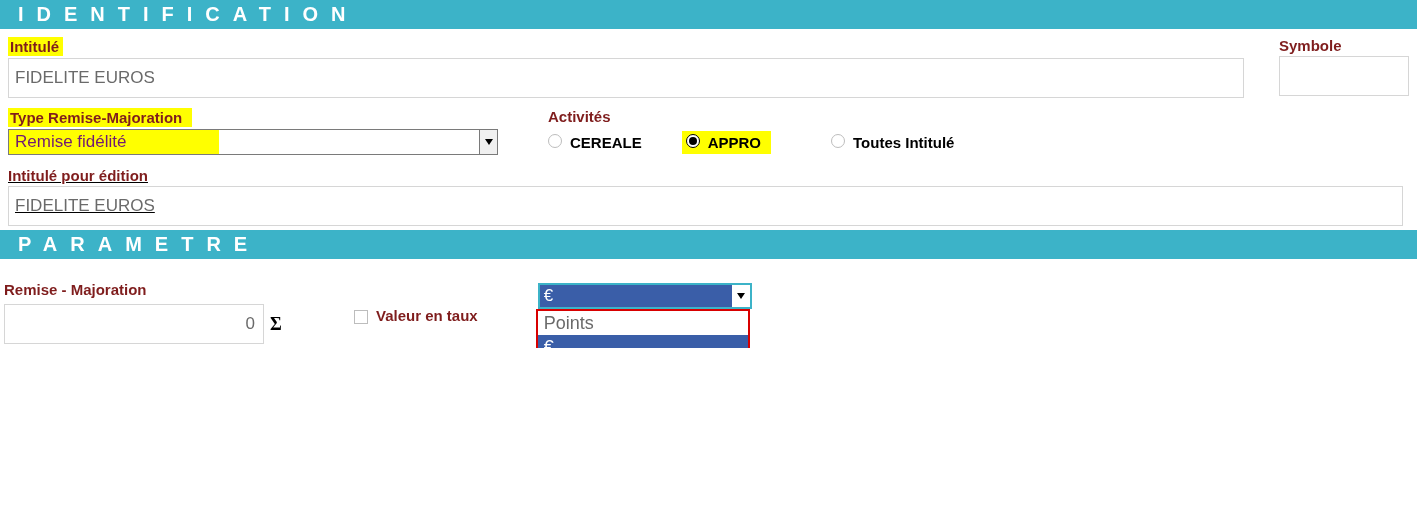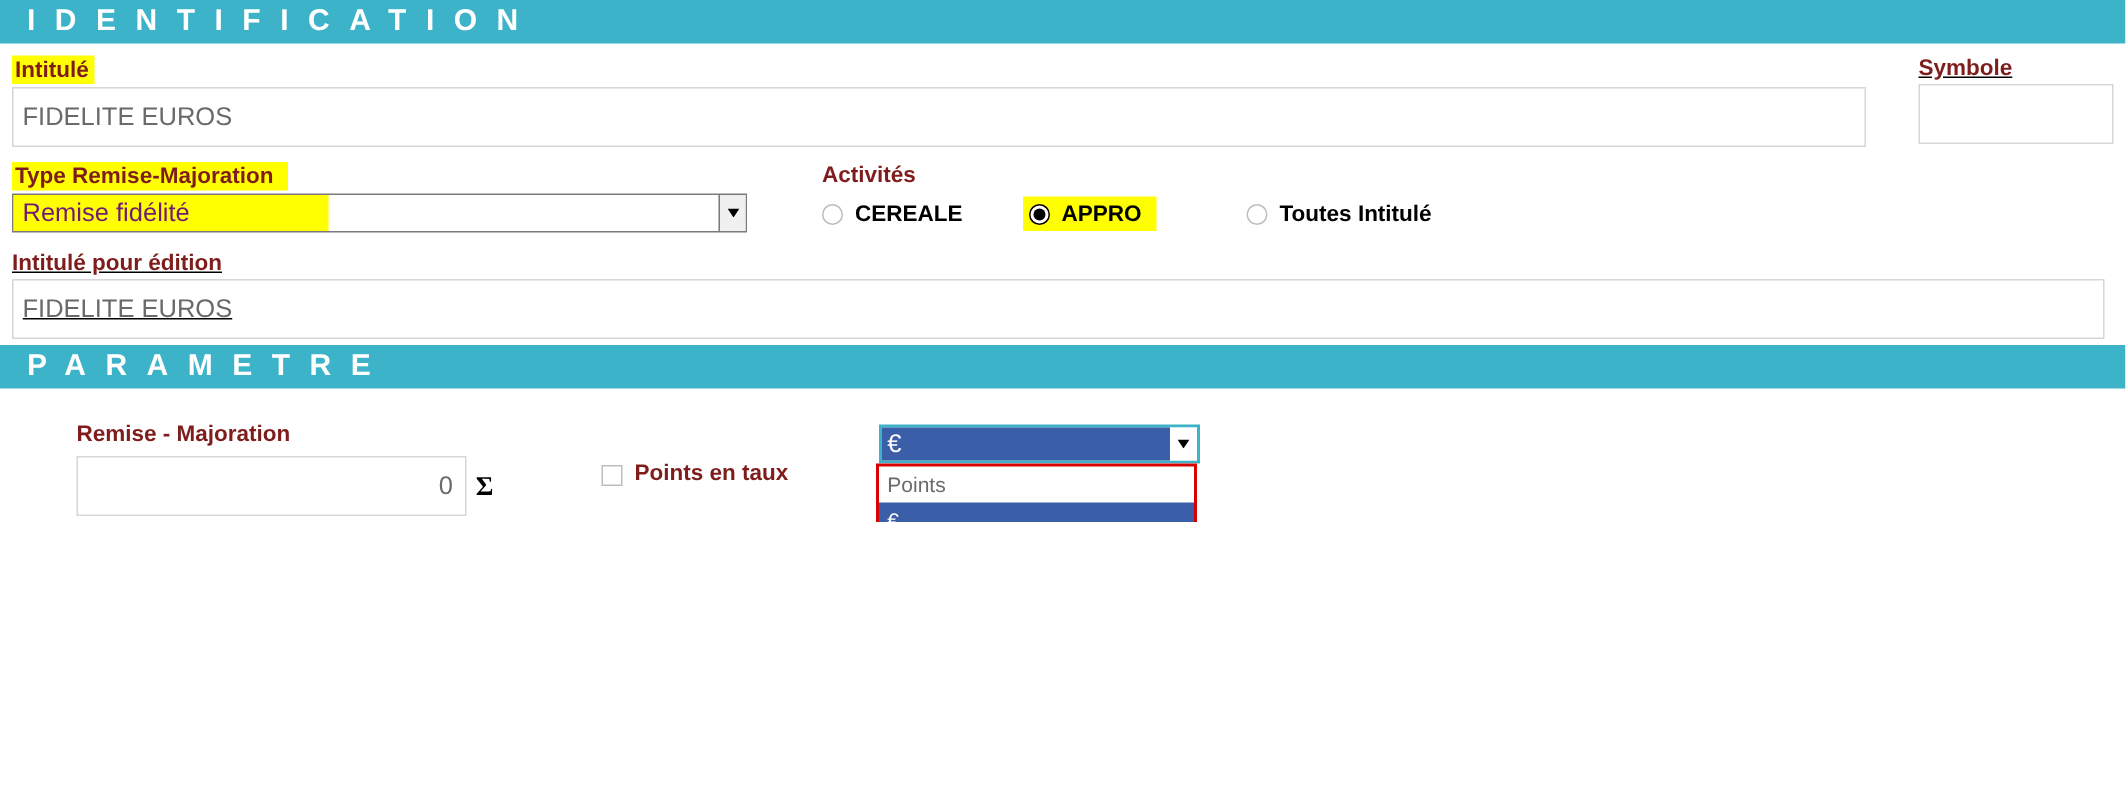--- a/index.html
+++ b/index.html
@@ -48,21 +48,21 @@
     width: 18px;
     border-left: 1px solid #7a7a7a;
     display: flex;
     align-items: center;
     justify-content: center;
     background: #f0f0f0;
   }
   .select-arrow svg { width: 8px; height: 6px; }
 
   .radio-row { display: flex; align-items: center; gap: 40px; }
-  .radio-item { display: flex; align-items: center; gap: 8px; font-weight: bold; font-size: 15px; }
+  .radio-item { display: flex; gap: 8px; font-weight: bold; font-size: 15px; }
   .radio-circle {
     width: 14px; height: 14px; border-radius: 50%;
     border: 1.5px solid #bdbdbd; background: #fff;
     display: inline-flex; align-items: center; justify-content: center;
   }
   .radio-circle.checked { border-color: #000; }
   .radio-circle.checked::after {
     content: ""; width: 8px; height: 8px; border-radius: 50%; background: #000;
   }
   .radio-item.highlight { background: #ffff00; padding: 3px 10px 3px 4px; }
@@ -83,21 +83,21 @@
     position: absolute;
     top: 28px; left: -2px;
     width: 214px;
     border: 2px solid #d80000;
     background: #fff;
     z-index: 10;
   }
   .dropdown-option {
     padding: 1px 6px;
     color: #6a6a6a;
-    font-size: 14px;
+    font-size: 18px;
     line-height: 22px;
     white-space: nowrap;
   }
   .dropdown-option.selected {
     background: #3a5ea8;
     color: #fff;
   }
 
   .type-calcul-select {
     height: 26px;
@@ -129,21 +129,21 @@
 
 <div class="section-header">IDENTIFICATION</div>
 
 <div class="content">
 
   <div class="row" style="gap:16px; align-items:flex-start;">
     <div class="field-group" style="flex:1;">
       <div><span class="label highlight">Intitulé</span></div>
       <input class="text-input" style="width: 1236px;" value="FIDELITE EUROS">
     </div>
-    <div class="field-group" style="width:130px;text-decoration:underline;">
+    <div class="field-group" style="width:130px;">
       <span class="label">Symbole</span>
       <input class="text-input" style="width: 130px;" value="">
     </div>
   </div>
 
   <div class="row" style="margin-top:10px; gap:50px; align-items:flex-start;">
     <div class="field-group" style="width:490px;justify-content:center;">
       <div><span class="label highlight" style="padding-right:10px;">Type Remise-Majoration</span></div>
       <div class="select-box" style="width:490px;">
         <div class="select-value" style="position:relative; padding:0;">
@@ -179,34 +179,34 @@
 
   <div class="field-group" style="margin-top:12px;text-decoration:underline;">
     <span class="label">Intitulé pour édition</span>
     <input class="text-input" style="width: 1395px;" value="FIDELITE EUROS">
   </div>
 
 </div>
 
 <div class="section-header">PARAMETRE</div>
 
-<div class="content" style="padding-top:22px; padding-left:24px;margin-left:27px;">
+<div class="content" style="padding-top:22px; padding-left:4px;">
   <div class="row" style="gap:50px; align-items:flex-start;">
 
     <div class="field-group" style="width:300px;">
       <span class="label">Remise - Majoration</span>
       <div style="display:flex; align-items:center; margin-top:4px;">
         <input class="text-input" style="width: 260px; text-align: right; padding-right: 8px;" value="0">
         <span class="sigma">Σ</span>
       </div>
     </div>
 
     <div style="display:flex; align-items:center; gap:8px; margin-top:26px;">
       <span class="checkbox"></span>
-      <span class="label" style="font-weight:bold;">Points en taux</span>
+      <span class="label" style="font-weight:bold;">Valeur en taux</span>
     </div>
 
     <div class="field-group dropdown-open" style="margin-left:10px;">
       <div class="type-calcul-select" style="margin-top:2px;">
         <div class="type-calcul-value">€</div>
         <div class="type-calcul-arrow">
           <svg viewBox="0 0 8 6">
               <polygon points="0,0 8,0 4,6" fill="#000"></polygon>
             </svg>
         </div>

